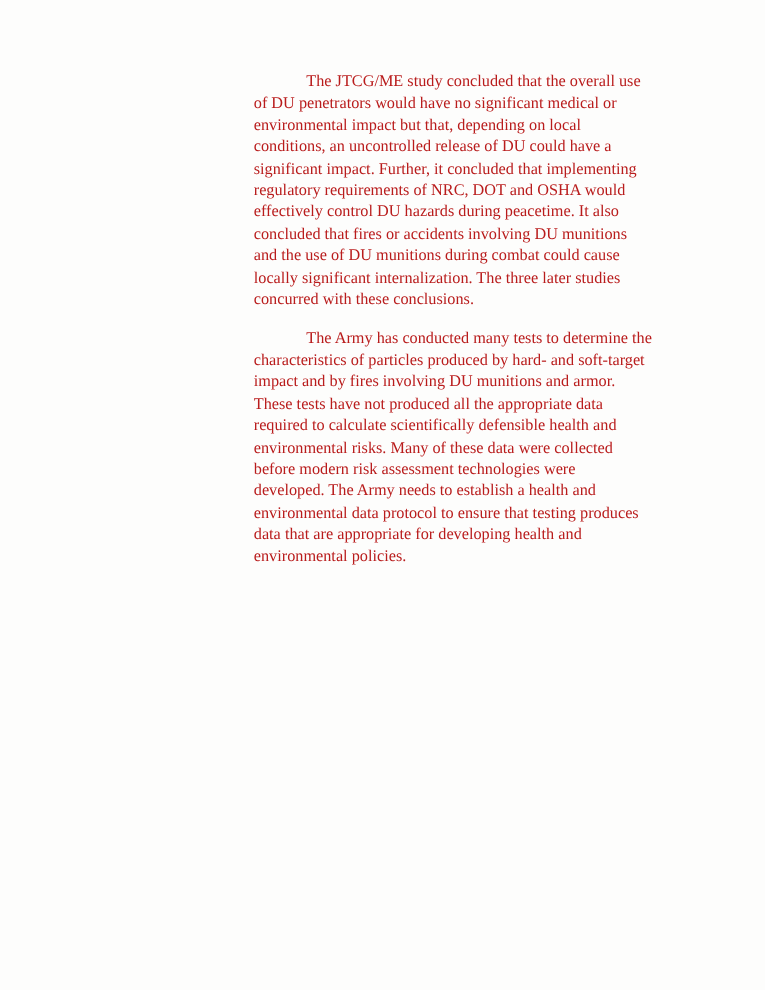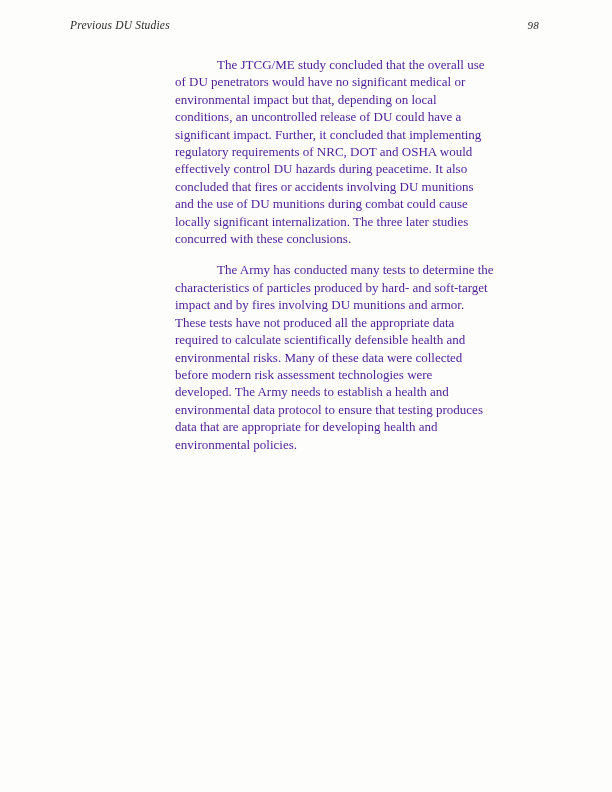--- a/index.html
+++ b/index.html
@@ -29,42 +29,38 @@
     color: #2c2c2c;
     letter-spacing: 0.2px;
   }
   .running-title { }
   .page-number {
     font-size: 11px;
   }
   .body-text {
     position: absolute;
     top: 56px;
-    left: 175px;
+    left: 203px;
     width: 352px;
     font-size: 13px;
     line-height: 17.4px;
-    color: #4c1d95;
+    color: #b91c1c;
   }
   .para {
     margin: 0 0 14px 0;
     white-space: pre-line;
     text-indent: 42px;
     text-align: left;
   }
 </style>
 </head>
 <body>
 
 <div class="page">
 
-  <div class="running-header">
-    <span class="running-title">Previous DU Studies</span>
-    <span class="page-number">98</span>
-  </div>
 
   <div class="body-text">
     <p class="para">The JTCG/ME study concluded that the overall use
 of DU penetrators would have no significant medical or
 environmental impact but that, depending on local
 conditions, an uncontrolled release of DU could have a
 significant impact. Further, it concluded that implementing
 regulatory requirements of NRC, DOT and OSHA would
 effectively control DU hazards during peacetime. It also
 concluded that fires or accidents involving DU munitions

